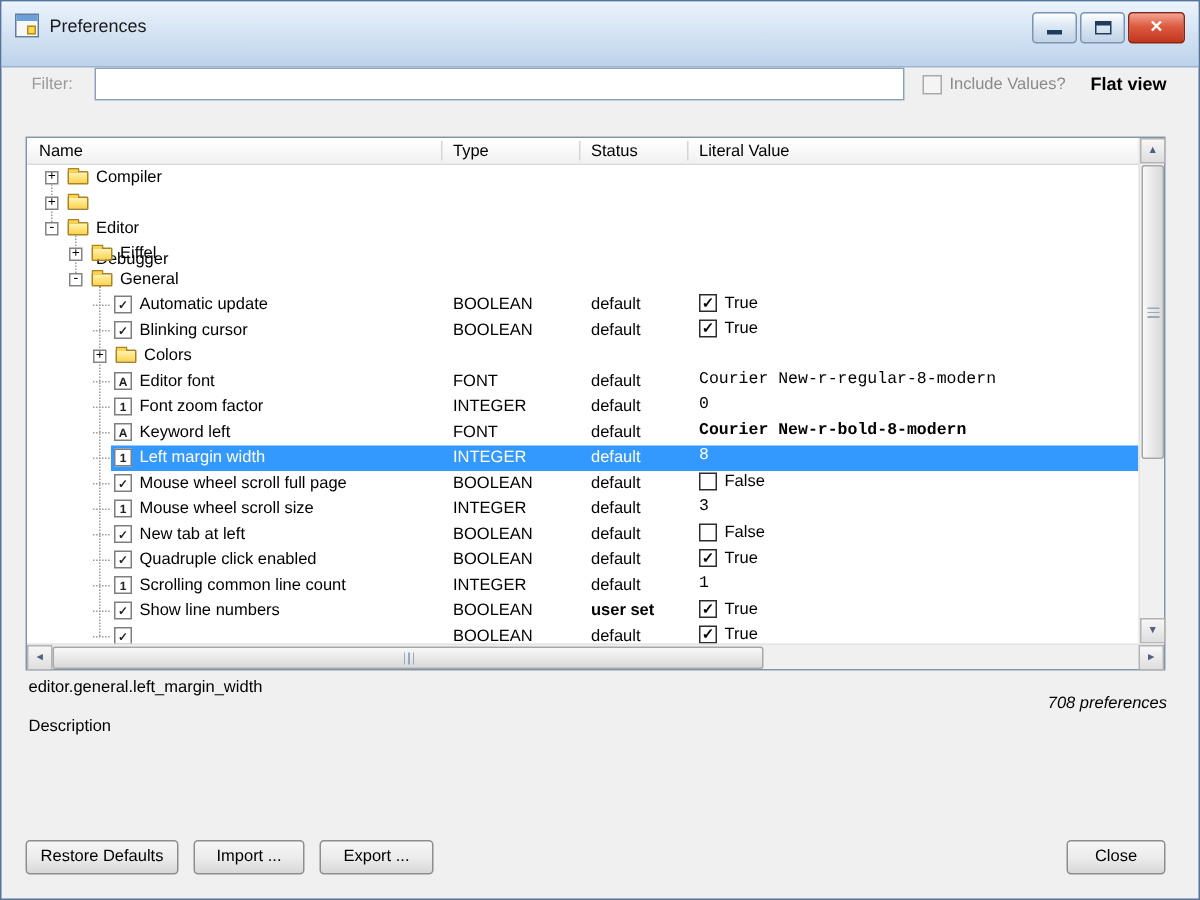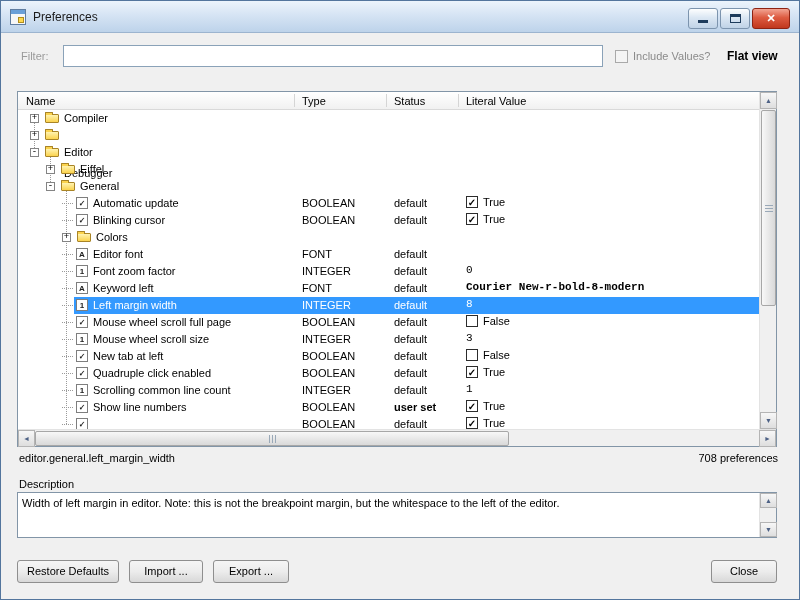--- a/index.html
+++ b/index.html
@@ -3,21 +3,21 @@
 <meta charset="utf-8">
 <style>
   * { box-sizing: border-box; margin: 0; padding: 0; }
   html,body { width:800px; height:600px; }
   body { font-family:"Liberation Sans", sans-serif; font-size:11px; color:#000; }
 
   .window { position:relative; width:800px; height:600px; background:#f0f0f0;
             border:1px solid #53759d; overflow:hidden; }
 
   
-  .titlebar { position:absolute; left:0; top:0; right:0; height:32px;
+  .titlebar { position:absolute; left:0; top:0; right:0; height:44px;
               background:linear-gradient(#ecf4fc,#d6e4f4 45%,#bdd3ea);
               border-bottom:1px solid #9cb4cf; }
   .app-icon { position:absolute; left:9px; top:8px; width:16px; height:16px;
               background:#f7f7f7; border:1px solid #5f7da0; }
   .app-icon .bar { position:absolute; left:0; top:0; right:0; height:4px; background:#6ba0d8; }
   .app-icon .dot { position:absolute; right:1px; bottom:1px; width:6px; height:6px; background:#ffd84d; border:1px solid #b08d1e; }
   .title-text { position:absolute; left:32px; top:9px; font-size:12px; color:#1b1b1b; }
   .winctrls { position:absolute; right:9px; top:7px; display:flex; }
   .wbtn { width:30px; height:21px; margin-left:2px; border:1px solid #7c94ae; border-radius:3px;
           background:linear-gradient(#fdfefe,#dbe7f3 45%,#c0d3e7); position:relative; cursor:default; }
@@ -87,21 +87,21 @@
             background:linear-gradient(to right,#f8f8f8,#d9d9d9); border:1px solid #a7a7a7;
             border-radius:2px; display:flex; align-items:center; justify-content:center; }
   .hthumb { position:absolute; top:1px; left:17px; width:474px; height:15px;
             background:linear-gradient(#f8f8f8,#d9d9d9); border:1px solid #a7a7a7;
             border-radius:2px; display:flex; align-items:center; justify-content:center; }
   .grip-v { width:8px; height:7px; background:repeating-linear-gradient(to bottom,#9aa9b8 0 1px,transparent 1px 3px); }
   .grip-h { width:7px; height:8px; background:repeating-linear-gradient(to right,#9aa9b8 0 1px,transparent 1px 3px); }
 
   
   .status-path { position:absolute; left:18px; top:451px; }
-  .status-count { position:absolute; right:21px; top:451px; }
+  .status-count { position:absolute; right:21px; top:462px;font-style:italic; }
   .desc-label { position:absolute; left:18px; top:477px; }
   .desc-box { position:absolute; left:16px; top:491px; width:760px; height:46px;
               background:#fff; border:1px solid #8295a7; }
   .desc-text { position:absolute; left:4px; top:3px; right:22px; line-height:14px; }
   .desc-scroll { position:absolute; right:0; top:0; width:17px; height:100%; background:#f0f0f0; border-left:1px solid #e3e3e3; }
   .desc-scroll .sb-btn { height:15px; width:17px; }
   .desc-scroll .sb-btn.up { top:0; }
   .desc-scroll .sb-btn.down { bottom:0; top:auto; }
 
   .btn { position:absolute; top:559px; height:23px; border:1px solid #8e8e8e; border-radius:3px;
@@ -207,20 +207,23 @@
           <span class="expandbox" style="left: 44px;">+</span>
           <span class="foldericon" style="left: 59px;"></span>
           <span class="lbl" style="left: 78px;">Colors</span>
         </div>
         <div class="trow">
           <span class="stub" style="left: 44px;"></span>
           <span class="preficon" style="left: 58px;">A</span>
           <span class="lbl" style="left: 75px;">Editor font</span>
           <span class="col type">FONT</span>
           <span class="col status">default</span>
+          <span class="col value">
+            <span class="vtext mono">Courier New-r-regular-8-modern</span>
+          </span>
         </div>
         <div class="trow">
           <span class="stub" style="left: 44px;"></span>
           <span class="preficon" style="left: 58px;">1</span>
           <span class="lbl" style="left: 75px;">Font zoom factor</span>
           <span class="col type">INTEGER</span>
           <span class="col status">default</span>
           <span class="col value">
             <span class="vtext mono">0</span>
           </span>
@@ -337,26 +340,19 @@
           <span class="grip-h"></span>
         </div>
       <div class="sb-btn right">►</div>
     </div>
   </div>
 
   <span class="status-path">editor.general.left_margin_width</span>
   <span class="status-count">708 preferences</span>
 
   <span class="desc-label">Description</span>
-  <div class="desc-box">
-    <div class="desc-text">Width of left margin in editor.  Note: this is not the breakpoint margin, but the whitespace to the left of the editor.</div>
-    <div class="desc-scroll">
-      <div class="sb-btn up">▲</div>
-      <div class="sb-btn down">▼</div>
-    </div>
-  </div>
 
   <div class="btn btn-restore">Restore Defaults</div>
   <div class="btn btn-import">Import ...</div>
   <div class="btn btn-export">Export ...</div>
   <div class="btn btn-close">Close</div>
 
 </div>
 
 </body></html>

